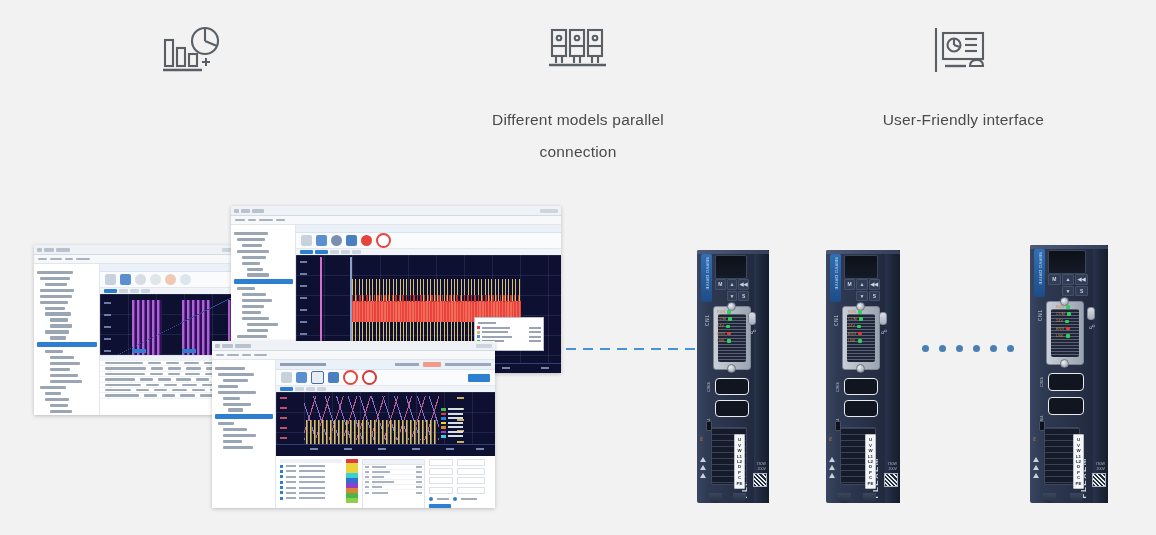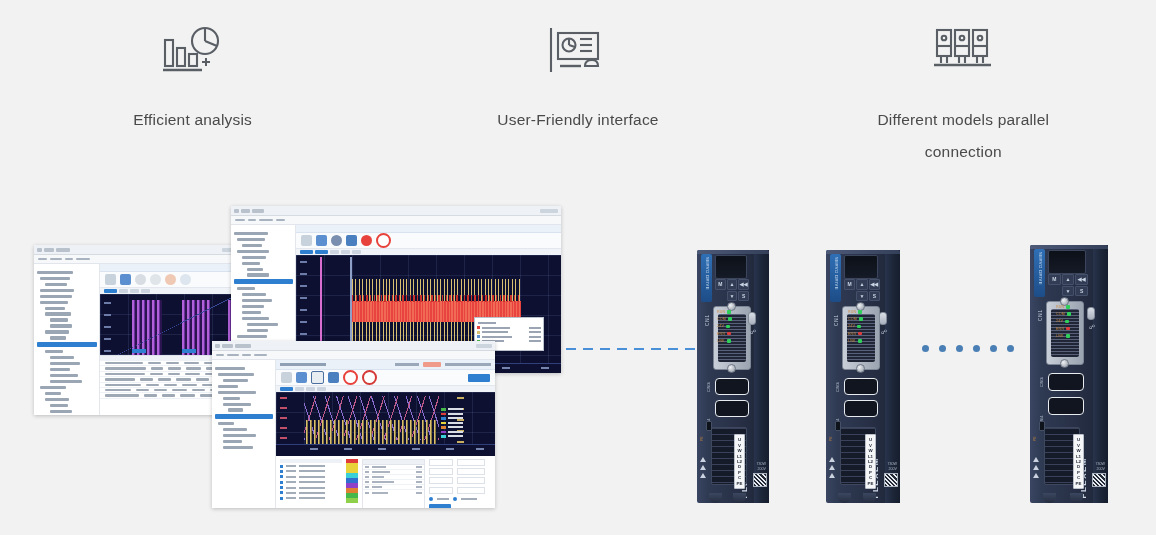--- a/index.html
+++ b/index.html
@@ -141,58 +141,57 @@
           <rect x="15" y="24" width="8" height="18"></rect>
           <rect x="27" y="30" width="8" height="12"></rect>
           <line x1="1" y1="46" x2="40" y2="46" stroke-width="2.4"></line>
           <circle cx="43" cy="17" r="13"></circle>
           <line x1="43" y1="17" x2="43" y2="4"></line>
           <line x1="43" y1="17" x2="55" y2="22"></line>
           <line x1="40" y1="38" x2="48" y2="38" stroke-width="2"></line>
           <line x1="44" y1="34" x2="44" y2="42" stroke-width="2"></line>
         </svg>
       </div>
-      <div class="cap">Efficient analysis</div>
-    </div>
-
-    <div class="feature">
-      <div class="ico">
-        <svg width="62" height="52" viewBox="0 0 62 52" fill="none" stroke="#5a5f66" stroke-width="2.1">
-          <line x1="4" y1="4" x2="4" y2="48"></line>
-          <rect x="11" y="9" width="40" height="26"></rect>
-          <circle cx="22" cy="21" r="6.5"></circle>
-          <line x1="22" y1="21" x2="22" y2="14.5"></line>
-          <line x1="22" y1="21" x2="28" y2="23"></line>
-          <line x1="33" y1="15" x2="45" y2="15"></line>
-          <line x1="33" y1="21" x2="45" y2="21"></line>
-          <line x1="33" y1="27" x2="45" y2="27"></line>
-          <line x1="13" y1="42" x2="34" y2="42" stroke-width="2.4"></line>
-          <path d="M38 42 q0 -6 7 -6 q6 0 6 6 z"></path>
-        </svg>
-      </div>
-      <div class="cap">User-Friendly interface</div>
     </div>
 
     <div class="feature">
       <div class="ico">
         <svg width="62" height="52" viewBox="0 0 62 52" fill="none" stroke="#5a5f66" stroke-width="2.1">
           <rect x="5" y="6" width="14" height="26"></rect>
           <rect x="23" y="6" width="14" height="26"></rect>
           <rect x="41" y="6" width="14" height="26"></rect>
           <circle cx="12" cy="14" r="2.3"></circle>
           <circle cx="30" cy="14" r="2.3"></circle>
           <circle cx="48" cy="14" r="2.3"></circle>
           <line x1="5" y1="22" x2="19" y2="22"></line>
           <line x1="23" y1="22" x2="37" y2="22"></line>
           <line x1="41" y1="22" x2="55" y2="22"></line>
           <path d="M9 32 v7 M15 32 v7 M27 32 v7 M33 32 v7 M45 32 v7 M51 32 v7"></path>
           <line x1="2" y1="41" x2="59" y2="41" stroke-width="2.4"></line>
         </svg>
       </div>
       <div class="cap">Different models parallel connection</div>
+    </div>
+
+    <div class="feature">
+      <div class="ico">
+        <svg width="62" height="52" viewBox="0 0 62 52" fill="none" stroke="#5a5f66" stroke-width="2.1">
+          <line x1="4" y1="4" x2="4" y2="48"></line>
+          <rect x="11" y="9" width="40" height="26"></rect>
+          <circle cx="22" cy="21" r="6.5"></circle>
+          <line x1="22" y1="21" x2="22" y2="14.5"></line>
+          <line x1="22" y1="21" x2="28" y2="23"></line>
+          <line x1="33" y1="15" x2="45" y2="15"></line>
+          <line x1="33" y1="21" x2="45" y2="21"></line>
+          <line x1="33" y1="27" x2="45" y2="27"></line>
+          <line x1="13" y1="42" x2="34" y2="42" stroke-width="2.4"></line>
+          <path d="M38 42 q0 -6 7 -6 q6 0 6 6 z"></path>
+        </svg>
+      </div>
+      <div class="cap">User-Friendly interface</div>
     </div>
 
 
   </div>
 
   <div class="dash-line"></div>
   <div class="dot-line">
     <i></i>
     <i></i>
     <i></i>

